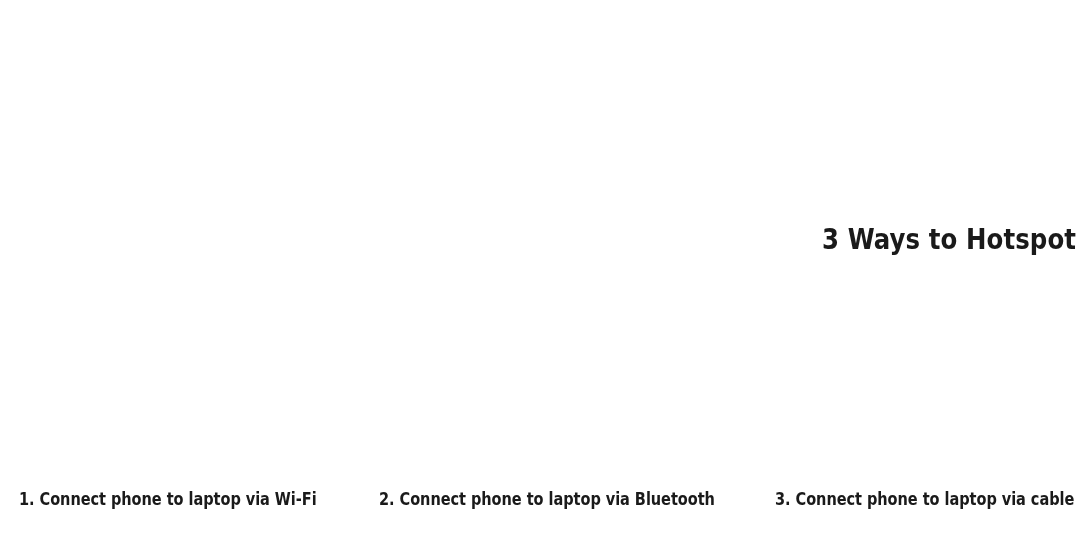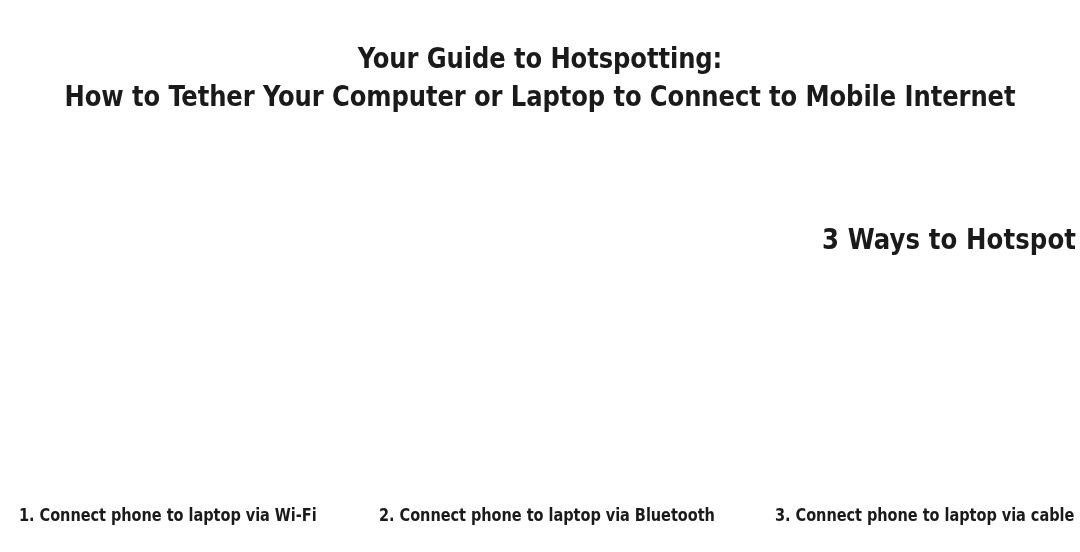--- a/index.html
+++ b/index.html
@@ -97,21 +97,20 @@
     background: #ffffff;
   }
 
   
   .caption-row {
     position: absolute;
     left: 0;
     top: 488px;
     width: 1080px;
     height: 26px;
-    margin-top: 16px;
   }
 
   .caption {
     position: absolute;
     top: 0;
     font-family: "DejaVu Sans Condensed", "Liberation Sans Narrow", "Liberation Sans", sans-serif;
     font-weight: 700;
     font-size: 17px;
     line-height: 22px;
     color: #1a1a1a;
@@ -123,24 +122,20 @@
 
   .caption-1 { left: 19px; }
   .caption-2 { left: 379px; }
   .caption-3 { left: 775px; }
 </style>
 </head>
 <body>
 
 <div class="page">
 
-  <div class="title-block">
-    <span class="title-line title-line-1">Your Guide to Hotspotting:</span>
-    <span class="title-line title-line-2">How to Tether Your Computer or Laptop to Connect to Mobile Internet</span>
-  </div>
 
   <div class="section-heading">
     <span>3 Ways to Hotspot</span>
   </div>
 
   <div class="illustration-row">
     <div class="illustration-slot"></div>
     <div class="illustration-slot"></div>
     <div class="illustration-slot"></div>
   </div>

